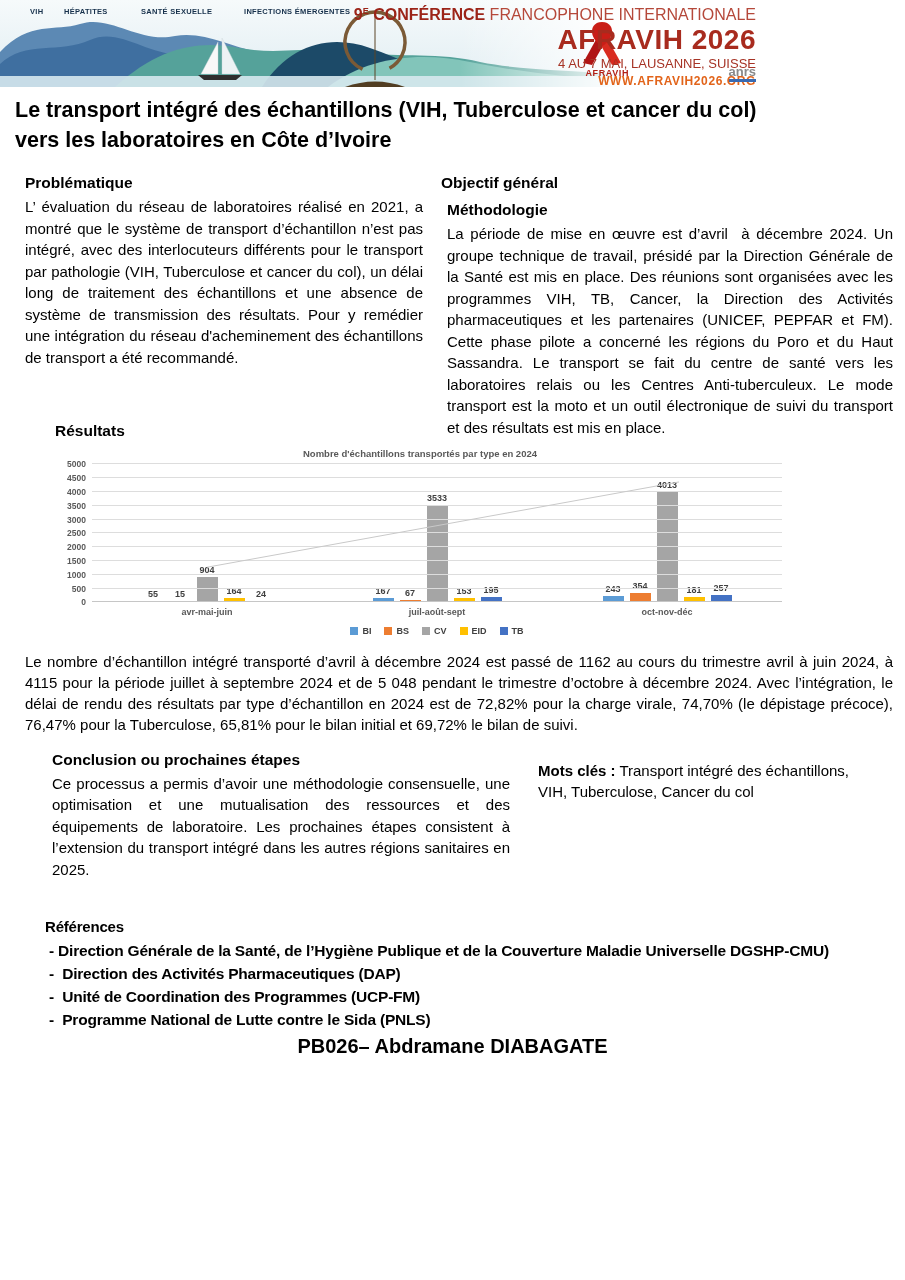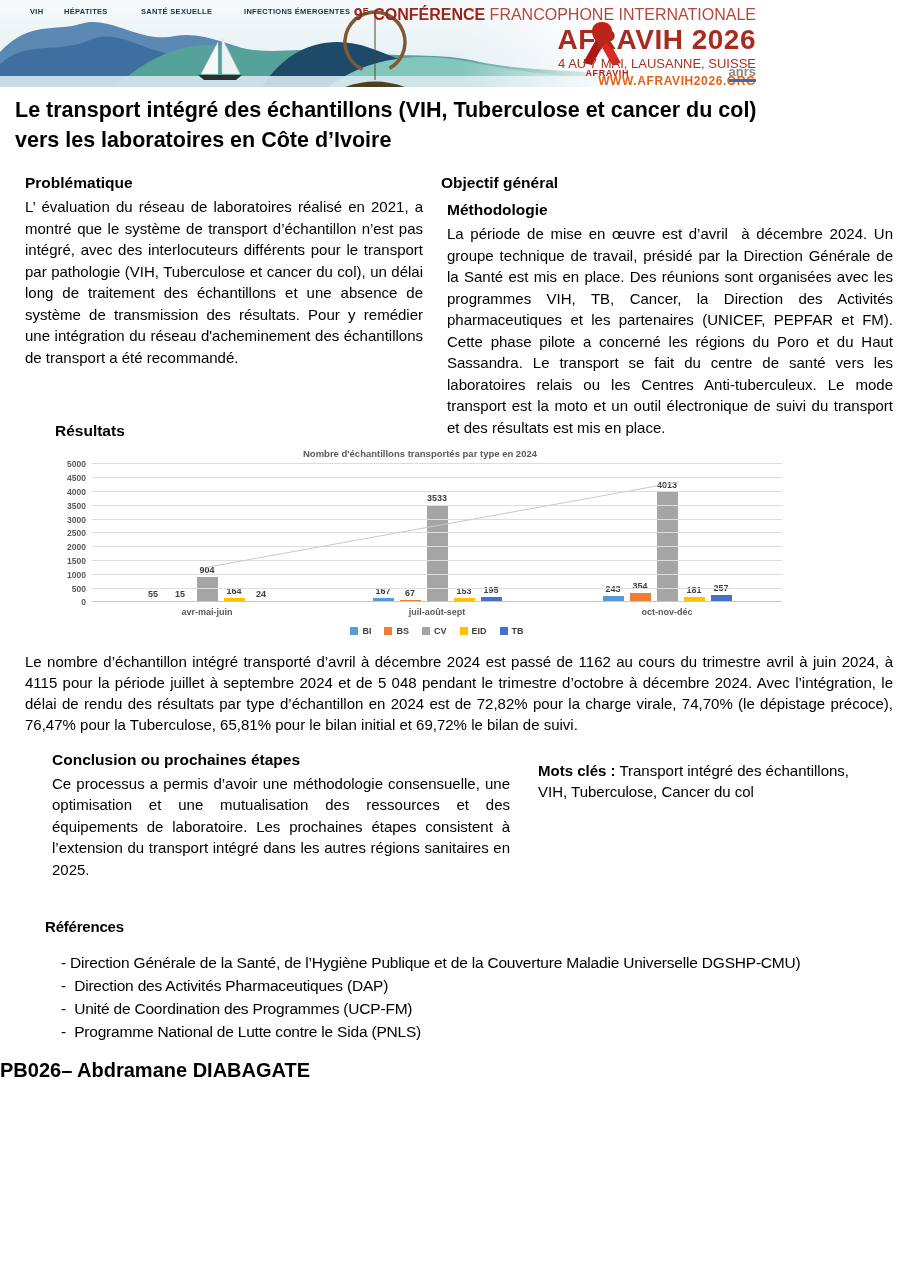--- a/index.html
+++ b/index.html
@@ -62,25 +62,25 @@
 
   
   .cols2{display:flex;margin:15px 10px 0 52px;gap:28px;}
   .concl{width:458px;flex:none;}
   .mots{width:332px;flex:none;margin-top:9px;font-size:15px;line-height:21.5px;}
   .mots .b{font-weight:bold;}
 
   
   .refs{margin:38px 10px 0 45px;}
   .refs h2{font-size:15px;font-weight:bold;margin:0 0 4px 0;letter-spacing:-.2px;}
-  .refs ul{list-style:none;margin:16px;padding:0;width:800px;}
+  .refs ul{list-style:none;margin:4px;padding:0;width:800px;font-weight:bold;}
   .refs li{font-size:15.5px;line-height:23px;letter-spacing:-.2px;}
 
   
-  .footer{text-align:left;font-size:20px;font-weight:bold;}
+  .footer{text-align:center;font-size:20px;font-weight:bold;}
 </style>
 </head>
 <body>
 
 <div class="page">
 
   <header class="banner">
     <svg class="scene" width="620" height="87" viewBox="0 0 620 87">
       <defs>
         <linearGradient id="sky" x1="0" y1="0" x2="0" y2="1">

